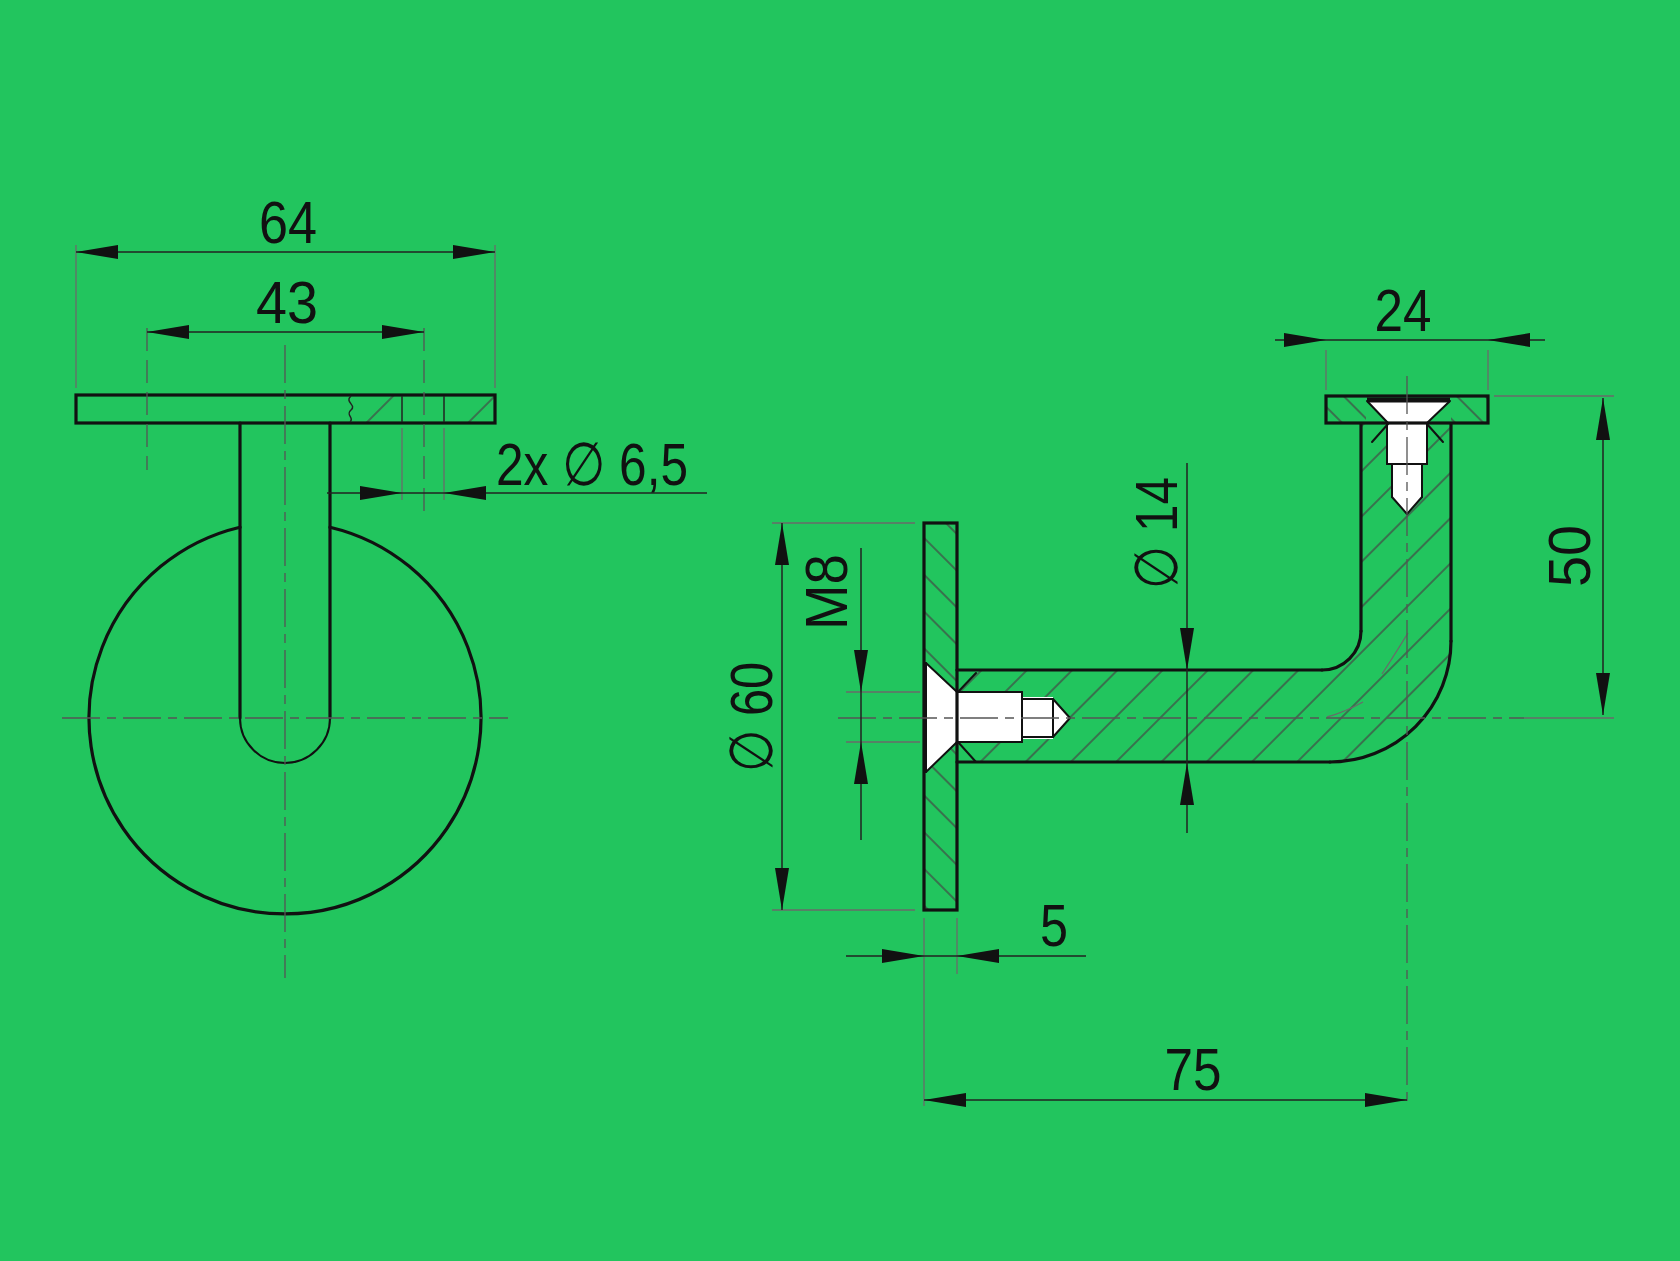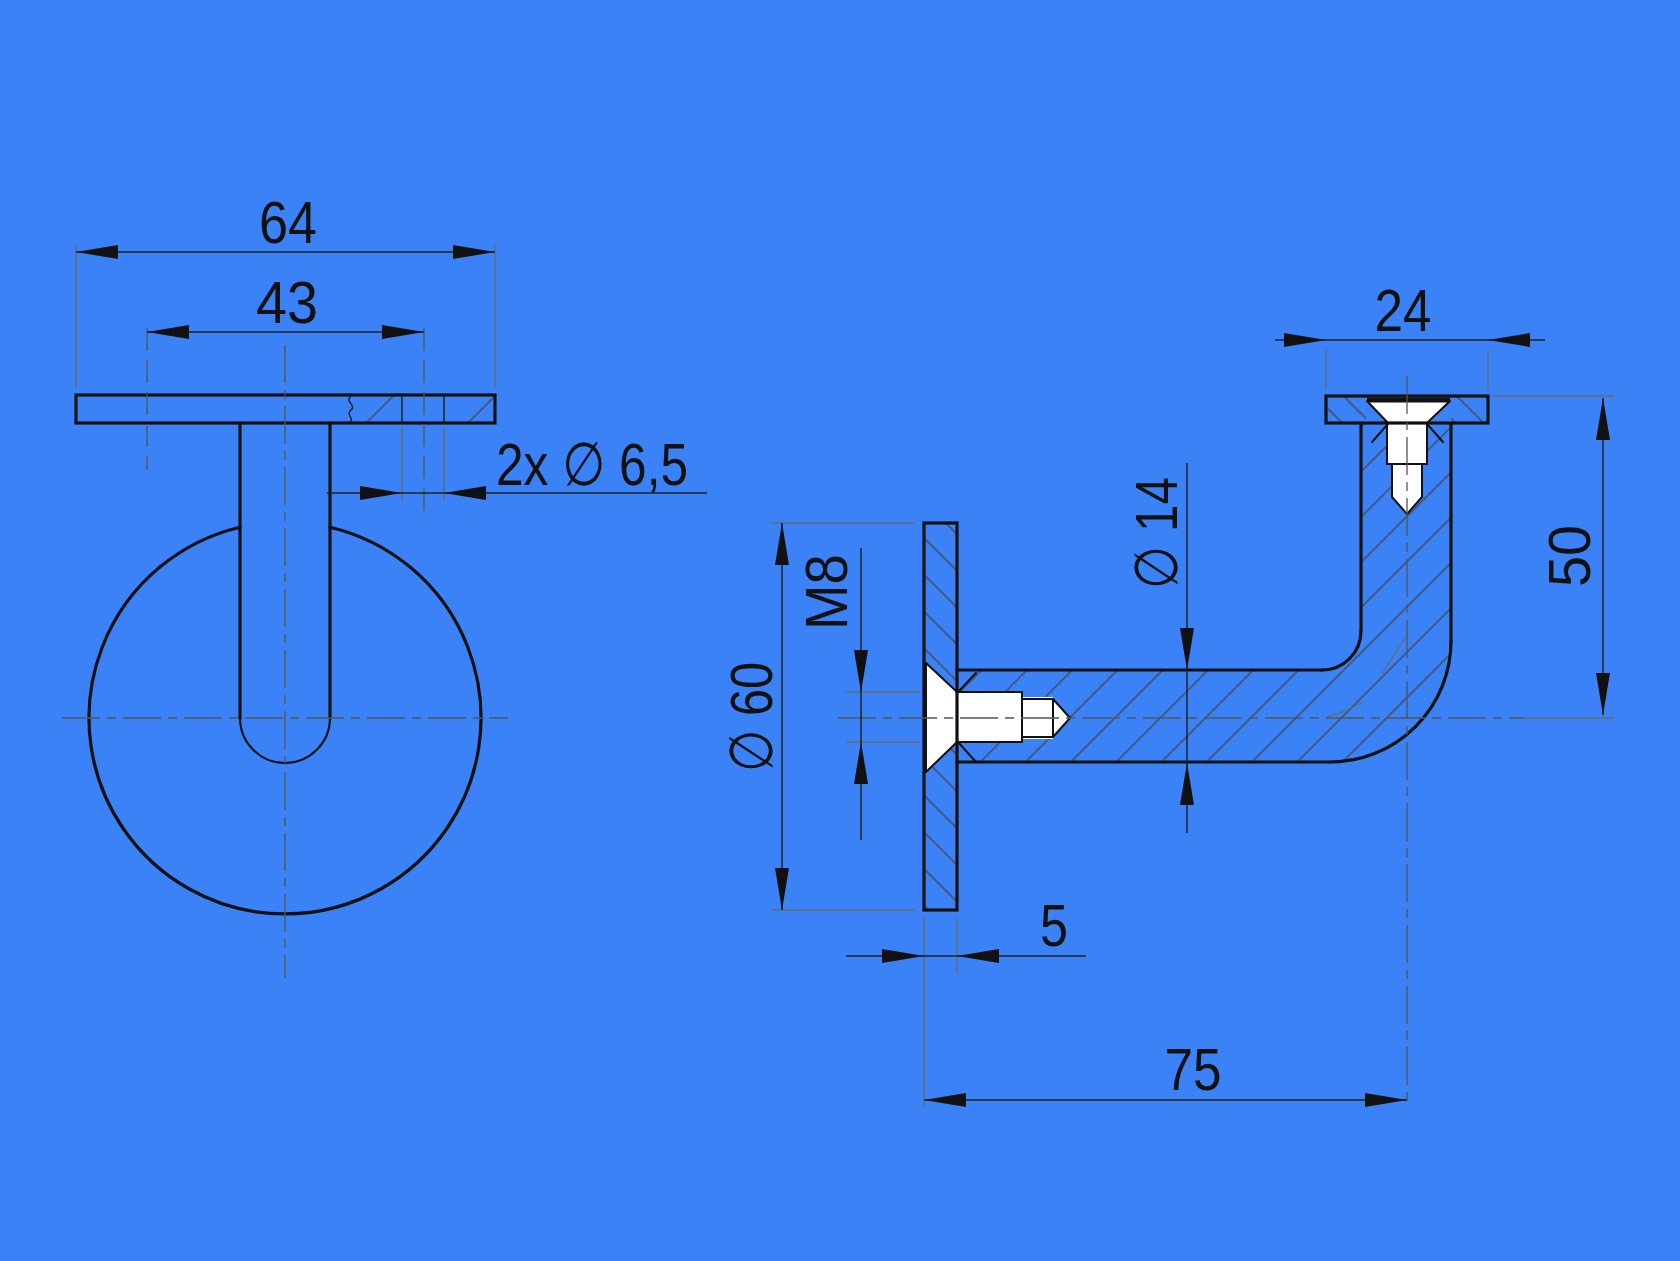--- a/index.html
+++ b/index.html
@@ -1,16 +1,16 @@
 <!DOCTYPE html>
 <html><head>
 <meta charset="utf-8">
 <style>
   html,body{margin:0;padding:0;background:#ffffff;}
-  .canvas{width:1680px;height:1261px;background:#3b82f6;position:relative;overflow:hidden;}
+  .canvas{width:1680px;height:1261px;background:#22c55e;position:relative;overflow:hidden;}
   svg{display:block;}
   
   .b{stroke:#111;stroke-width:3.2;fill:none;stroke-linecap:round;}
   .m{stroke:#111;stroke-width:2;fill:none;stroke-linecap:round;}
   .t{stroke:#222;stroke-width:1.5;fill:none;}
   .x{stroke:#6a6a6a;stroke-width:1.3;fill:none;}
   .cl{stroke:#555;stroke-width:1.3;fill:none;stroke-dasharray:38 7 9 7;}
   .dsh{stroke:#555;stroke-width:1.3;fill:none;stroke-dasharray:23 9;}
   .ar{fill:#111;stroke:none;}
   .wh{fill:#ffffff;stroke:none;}

